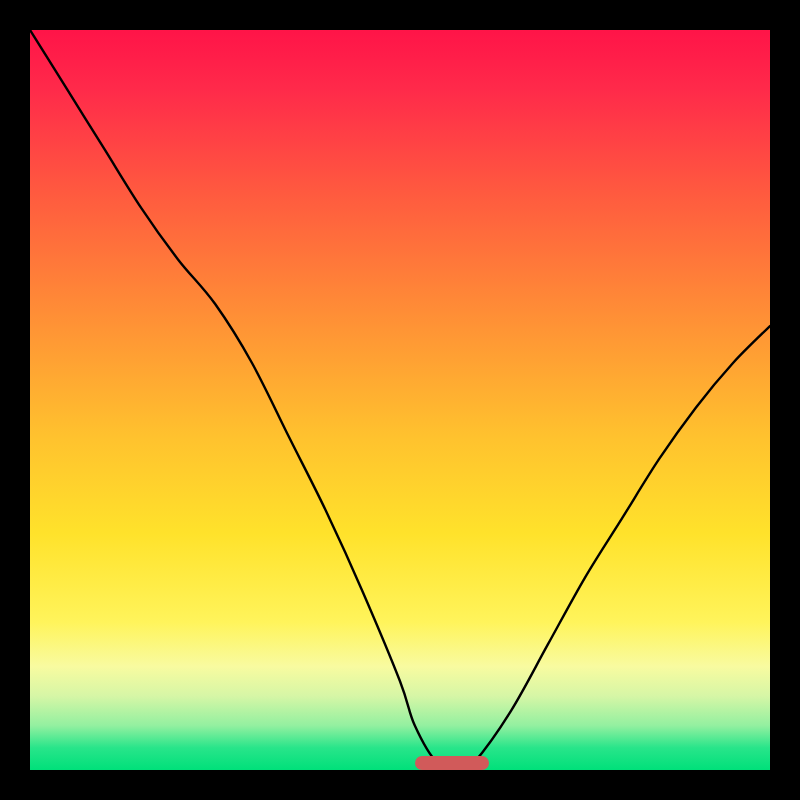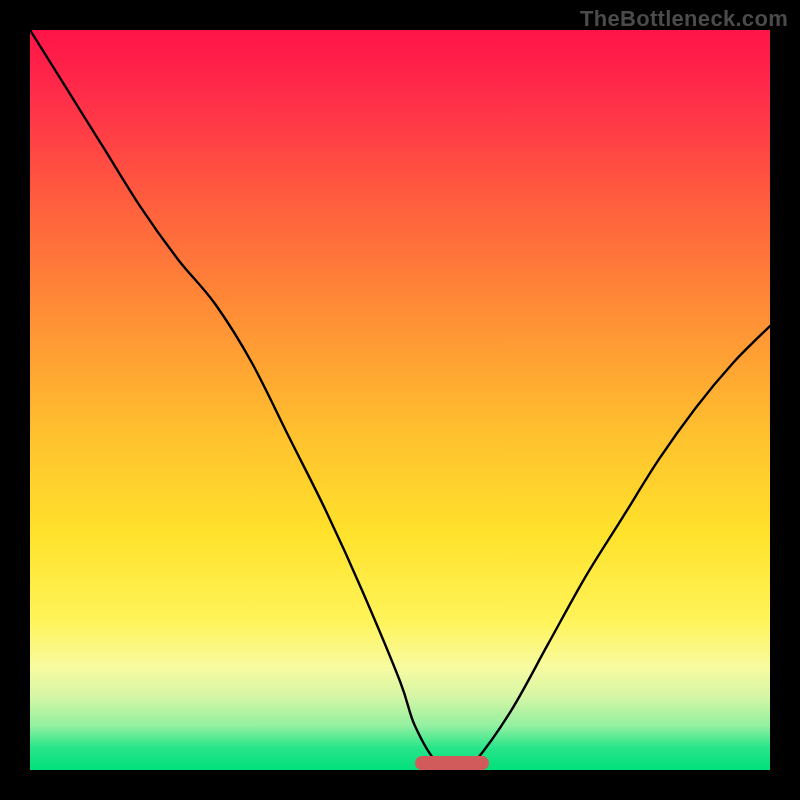--- a/index.html
+++ b/index.html
@@ -68,21 +68,20 @@
     border-radius: 8px;
     background: #d15a5a;
     z-index: 20;
   }
 </style>
 </head>
 <body>
 
 <div class="frame">
 
-  <div class="watermark">TheBottleneck.com</div>
 
   <div class="plot-area">
     <div class="gradient-bg"></div>
 
     <svg class="curve-svg" viewBox="0 0 740 740" preserveAspectRatio="none">
       <path id="curve-path" d="M 0 0 C 6.2 9.9, 24.7 39.5, 37.0 59.2 C 49.3 78.9, 61.7 98.7, 74.0 118.4 C 86.3 138.1, 98.7 159.1, 111.0 177.6 C 123.3 196.1, 135.7 213.4, 148.0 229.4 C 160.3 245.4, 172.7 256.5, 185.0 273.8 C 197.3 291.1, 209.7 310.8, 222.0 333.0 C 234.3 355.2, 246.7 382.3, 259.0 407.0 C 271.3 431.7, 283.7 455.1, 296.0 481.0 C 308.3 506.9, 320.7 534.0, 333.0 562.4 C 345.3 590.8, 361.4 629.0, 370.0 651.2 C 378.6 673.4, 378.6 682.0, 384.8 695.6 C 391.0 709.2, 399.6 725.2, 407.0 732.6 C 414.4 740.0, 423.0 740.0, 429.2 740.0 C 435.4 740.0, 435.4 742.5, 444.0 732.6 C 452.6 722.7, 468.7 700.5, 481.0 680.8 C 493.3 661.1, 505.7 636.4, 518.0 614.2 C 530.3 592.0, 542.7 568.6, 555.0 547.6 C 567.3 526.6, 579.7 508.1, 592.0 488.4 C 604.3 468.7, 616.7 447.7, 629.0 429.2 C 641.3 410.7, 653.7 393.4, 666.0 377.4 C 678.3 361.4, 690.7 346.6, 703.0 333.0 C 715.3 319.4, 733.8 302.2, 740.0 296.0" fill="none" stroke="#000000" stroke-width="2.4" stroke-linejoin="round" stroke-linecap="round"></path>
     </svg>
 
     <div id="min-marker" class="marker" style="left: 384.8px; width: 74px; bottom: 0px; background: rgb(209, 90, 90);"></div>
   </div>

